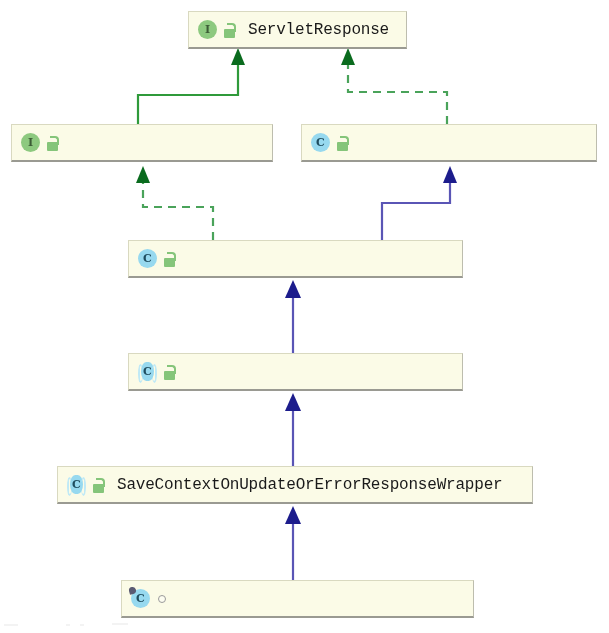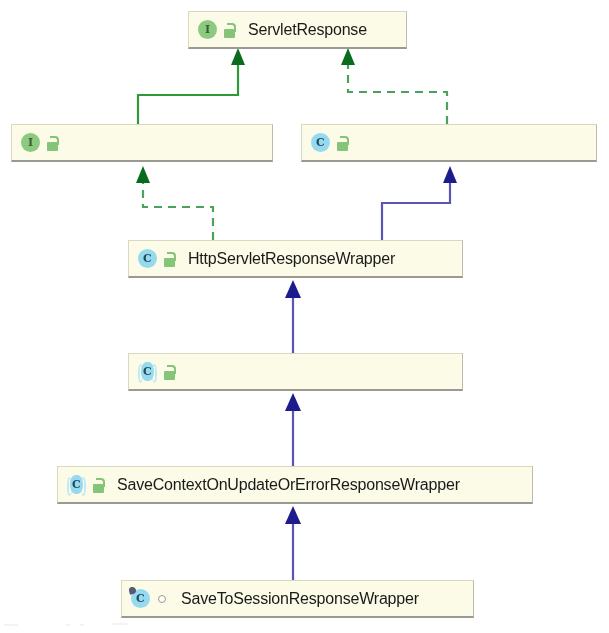--- a/index.html
+++ b/index.html
@@ -33,21 +33,21 @@
     border: 1px solid #d9d9c0;
     border-bottom: 2px solid #9a9a92;
     border-right: 1px solid #bdbdae;
     display: flex;
     align-items: center;
     padding-left: 9px;
     height: 38px;
     z-index: 5;
   }
   .node-label {
-    font-family: Liberation Sans, sans-serif;
+    font-family: Liberation Mono, monospace;
     font-size: 16px;
     color: #1a1a1a;
     letter-spacing: -0.2px;
     white-space: nowrap;
     margin-left: 11px;
   }
   
   .stereo-icon {
     position: relative;
     width: 19px;
@@ -222,21 +222,20 @@
   </div>
 
   <div class="node" style="left:128px; top:240px; width:335px;">
     <span class="stereo-icon">
       <span class="stereo-circle cls">C</span>
     </span>
     <span class="vis-icon">
       <span class="lock-shackle"></span>
         <span class="lock-body"></span>
     </span>
-    <span class="node-label">HttpServletResponseWrapper</span>
   </div>
 
   <div class="node" style="left:128px; top:353px; width:335px;">
     <span class="stereo-icon abstract">
       <span class="abs-bracket left"></span>
       <span class="stereo-circle cls">C</span>
       <span class="abs-bracket right"></span>
     </span>
     <span class="vis-icon">
       <span class="lock-shackle"></span>
@@ -258,20 +257,19 @@
   </div>
 
   <div class="node" style="left:121px; top:580px; width:353px;">
     <span class="stereo-icon">
       <span class="stereo-circle cls">C</span>
       <span class="final-mark"></span>
     </span>
     <span class="vis-icon">
       <span class="pkg-dot"></span>
     </span>
-    <span class="node-label">SaveToSessionResponseWrapper</span>
   </div>
 
   <div class="artifact" style="left:4px; top:624px; width:14px;"></div>
   <div class="artifact" style="left:66px; top:624px; width:4px;"></div>
   <div class="artifact" style="left:80px; top:624px; width:4px;"></div>
   <div class="artifact" style="left:112px; top:623px; width:16px;"></div>
 </div>
 
 </body></html>

